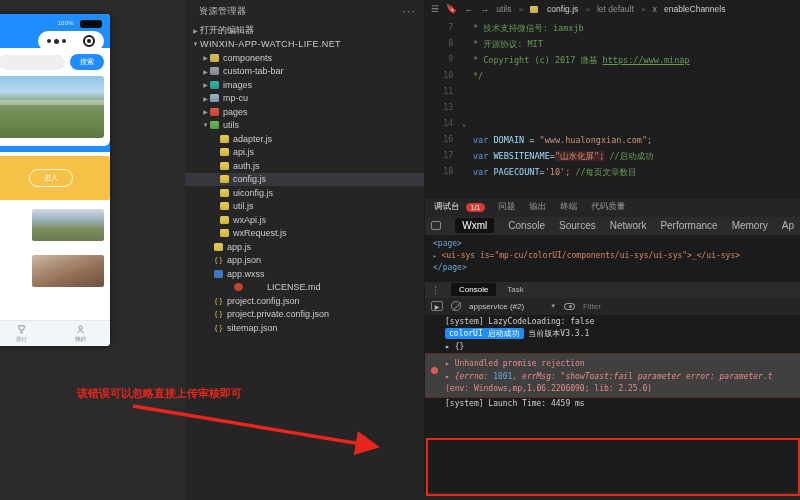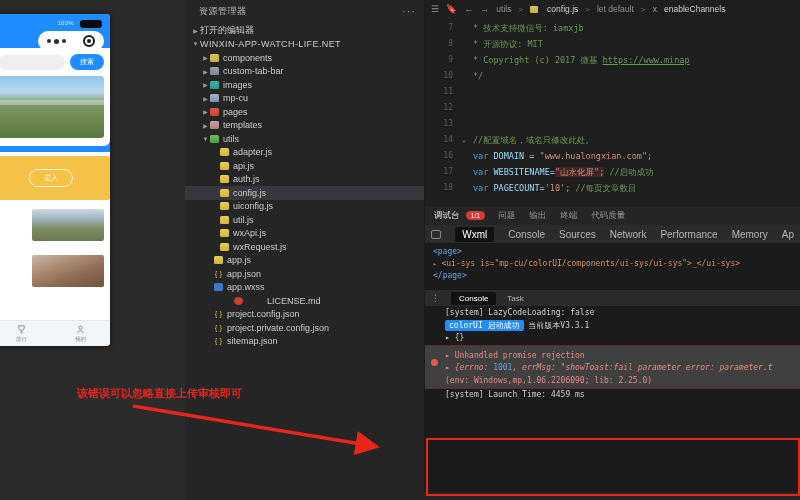--- a/index.html
+++ b/index.html
@@ -364,25 +364,20 @@
             <span class="chev">▶</span>
             <span class="ico fld-blue"></span>
             <span class="lbl">mp-cu</span>
           </div>
           <div class="row" style="padding-left: 16px;">
             <span class="chev">▶</span>
             <span class="ico fld-red"></span>
             <span class="lbl">pages</span>
           </div>
           <div class="row" style="padding-left: 16px;">
-            <span class="chev">▶</span>
-            <span class="ico fld-pink"></span>
-            <span class="lbl">templates</span>
-          </div>
-          <div class="row" style="padding-left: 16px;">
             <span class="chev">▼</span>
             <span class="ico fld-green"></span>
             <span class="lbl">utils</span>
           </div>
           <div class="row" style="padding-left: 26px;">
             <span class="chev none"></span>
             <span class="ico js"></span>
             <span class="lbl">adapter.js</span>
           </div>
           <div class="row" style="padding-left: 26px;">
@@ -507,33 +502,27 @@
           <span class="gut">10</span>
           <span class="fold"></span>
           <span class="ctxt"><span class="cm"> */</span></span>
         </div>
         <div class="cline">
           <span class="gut">11</span>
           <span class="fold"></span>
           <span class="ctxt"></span>
         </div>
         <div class="cline">
-          <span class="gut">12</span>
-          <span class="fold"></span>
-          <span class="ctxt"></span>
-        </div>
-        <div class="cline">
           <span class="gut">13</span>
           <span class="fold"></span>
           <span class="ctxt"></span>
         </div>
         <div class="cline">
           <span class="gut">14</span>
           <span class="fold">⌄</span>
-          <span class="ctxt"><span class="cm">//配置域名，域名只修改此处。</span></span>
         </div>
         <div class="cline">
           <span class="gut">16</span>
           <span class="fold"></span>
           <span class="ctxt"><span class="ckw">var </span><span class="cvar">DOMAIN </span><span class="cop">= </span><span class="cstr">"www.hualongxian.com";</span></span>
         </div>
         <div class="cline">
           <span class="gut">17</span>
           <span class="fold"></span>
           <span class="ctxt"><span class="ckw">var </span><span class="cvar">WEBSITENAME=</span><span class="cstr-cn">"山水化屏";</span><span class="cm">  //启动成功</span></span>
@@ -570,20 +559,30 @@
       <div><span class="tri">▸</span> <span class="attrc">&lt;ui-sys is="mp-cu/colorUI/components/ui-sys/ui-sys"&gt;_&lt;/ui-sys&gt;</span></div>
       <div><span class="tagc">&lt;/page&gt;</span></div>
     </div>
 
     <div class="console-head">
       <span class="kebab">⋮</span>
       <span class="ctab active">Console</span>
       <span class="ctab">Task</span>
     </div>
 
+    <div class="console-bar">
+      <span class="cb-btn">▶</span>
+      <span class="cb-ban"></span>
+      <span class="cb-sel">
+        <span>appservice (#2)</span>
+        <span class="cb-caret">▼</span>
+      </span>
+      <span class="cb-eye"></span>
+      <span class="cb-filter">Filter</span>
+    </div>
 
     <div class="console-body">
       <div class="cl">[system] LazyCodeLoading: false</div>
       <div class="cl">
         <span class="chip-blue">colorUI 启动成功</span>
         <span>当前版本V3.3.1</span>
       </div>
       <div class="cl">▸ {}</div>
       <div class="err-block">
         <span class="err-dot"></span>

